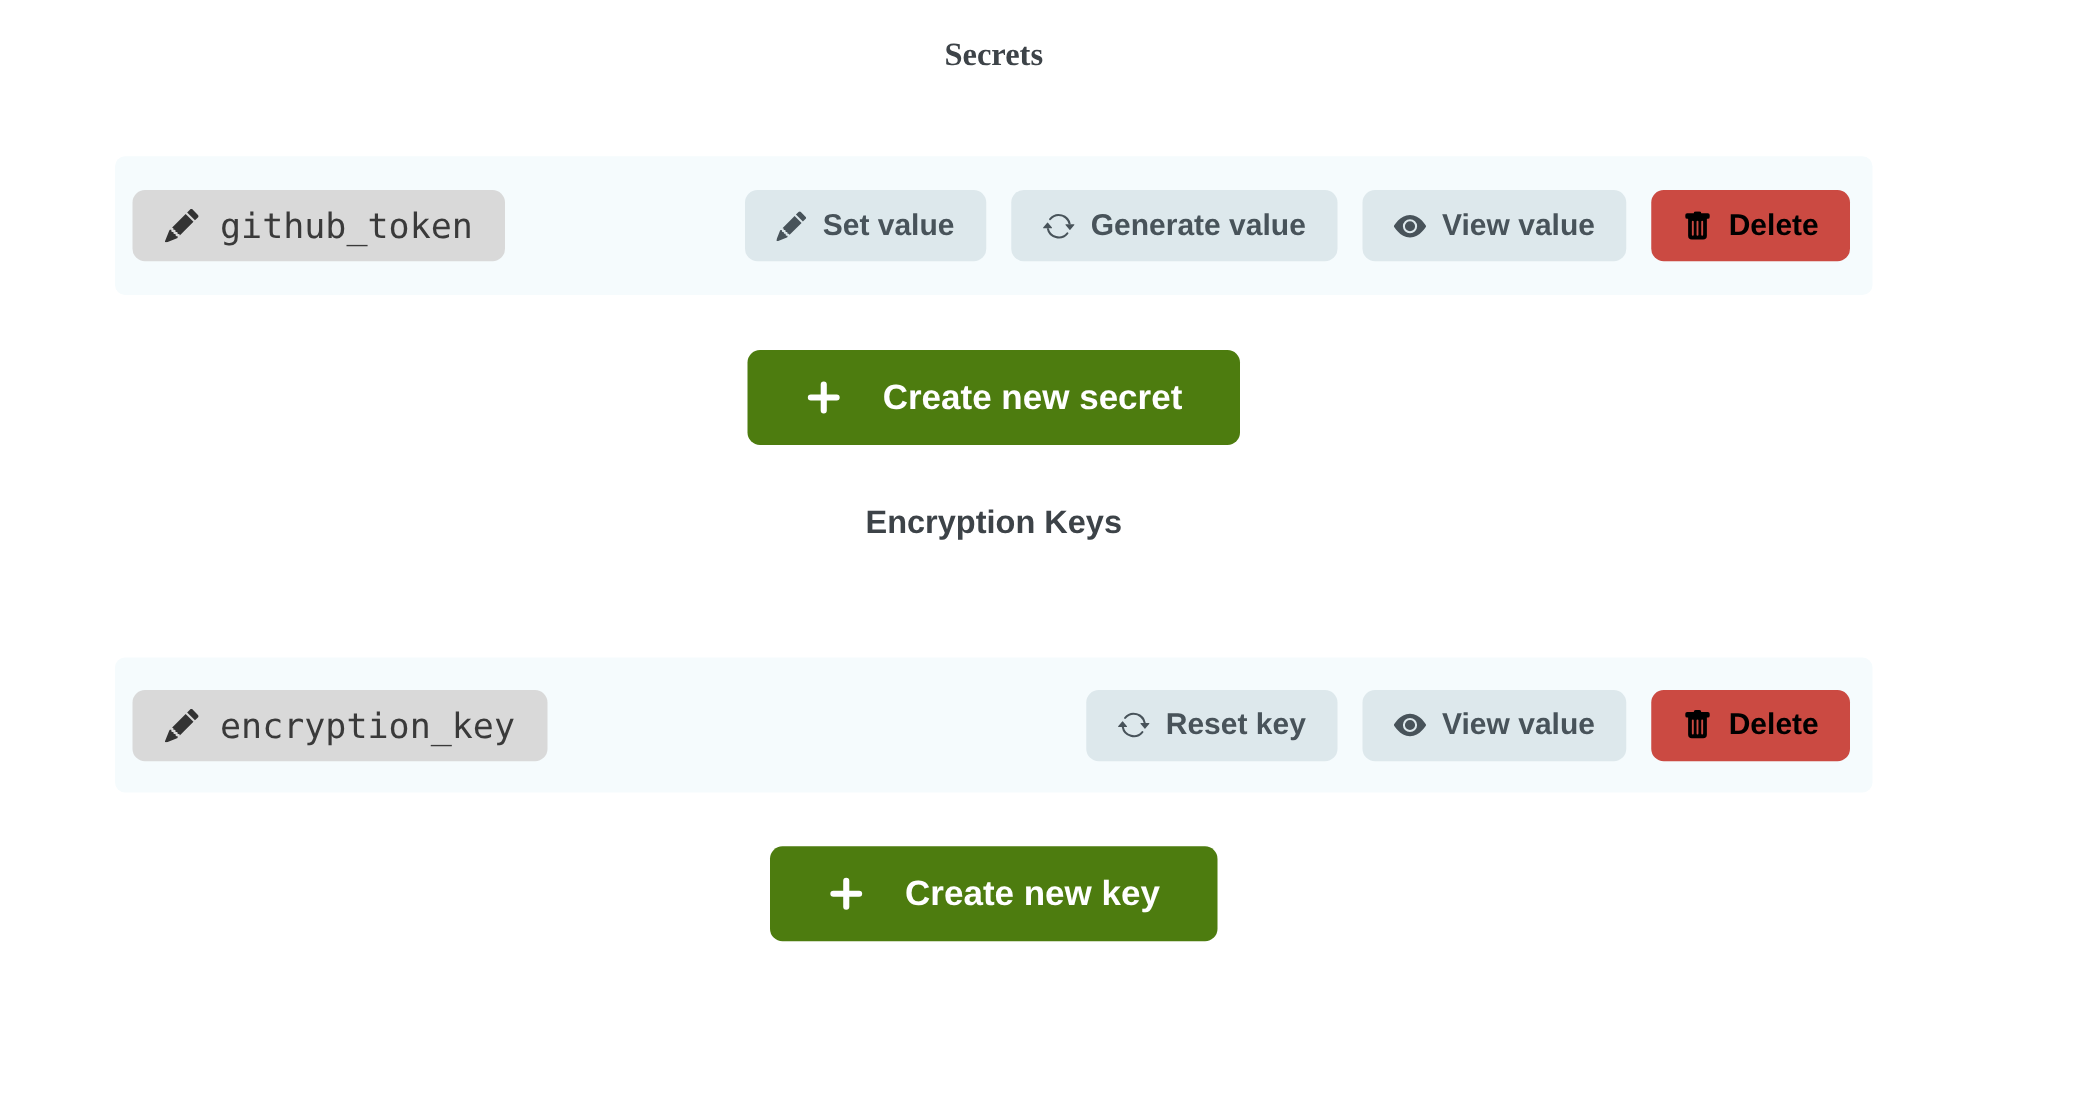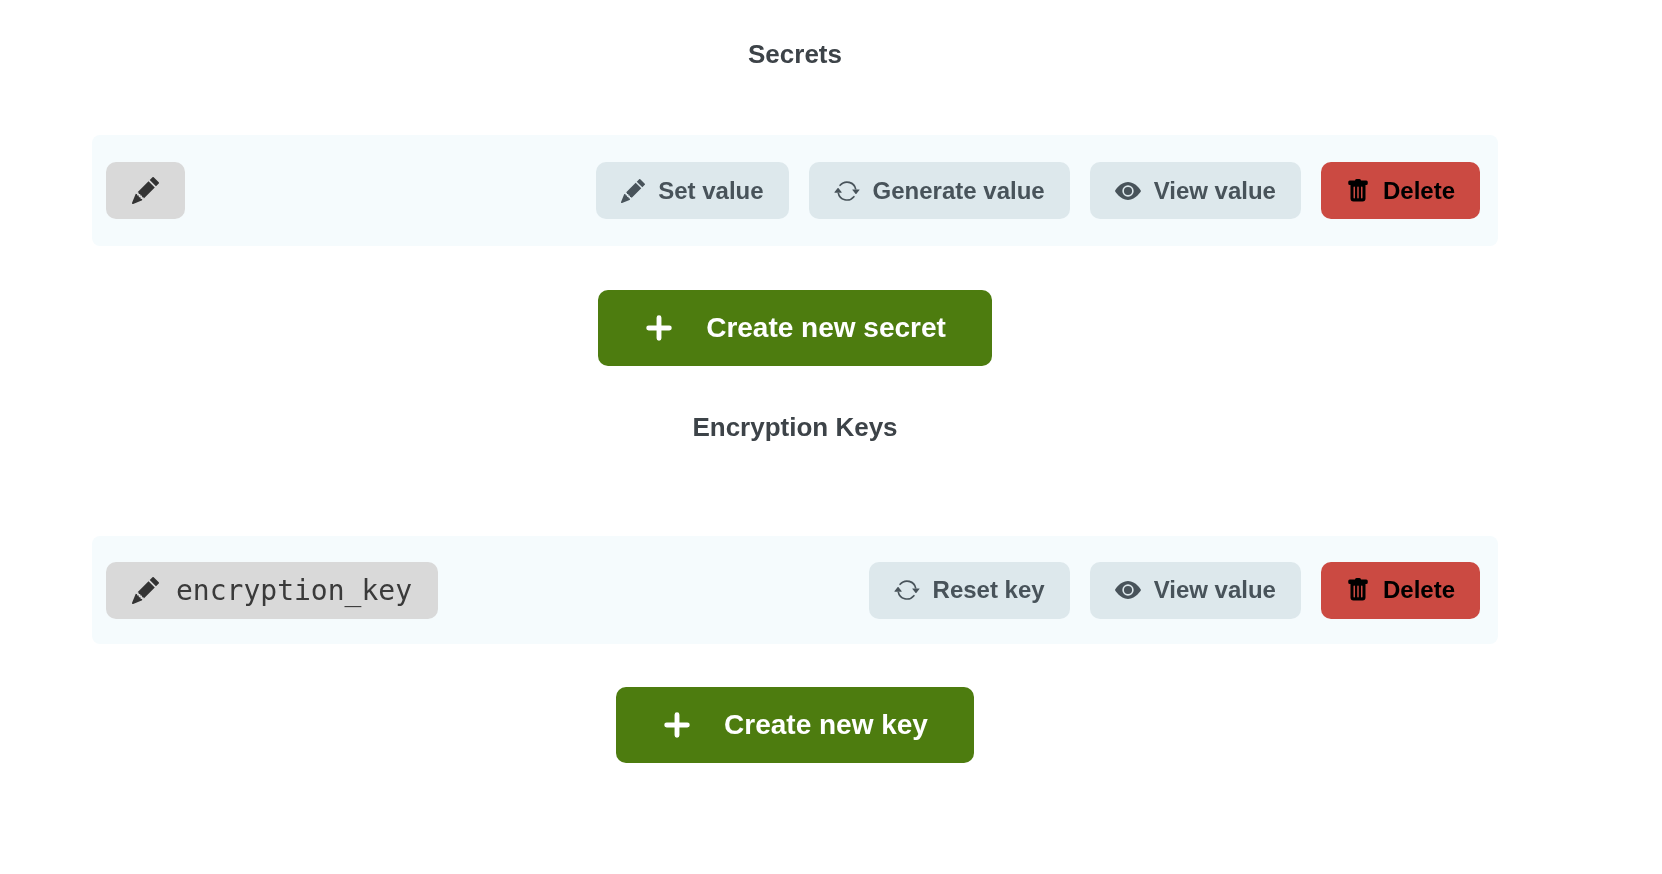--- a/index.html
+++ b/index.html
@@ -16,21 +16,21 @@
     width: 1406px;
   }
   .section-heading {
     text-align: center;
     font-size: 26px;
     font-weight: bold;
     color: #3d4348;
     margin: 0;
     line-height: 28px;
   }
-  #secrets-heading { padding-top: 40px; }
+  #secrets-heading { padding-top: 30px; font-family: Liberation Serif, serif; }
   #keys-heading { margin-top: 47px; }
 
   .item-row {
     margin-top: 67px;
     height: 111px;
     background: #f5fbfd;
     border-radius: 8px;
     display: flex;
     align-items: center;
     justify-content: space-between;
@@ -133,20 +133,21 @@
 
   <h2 class="section-heading" id="secrets-heading">Secrets</h2>
 
   <div class="item-row" id="secrets-row">
     <div class="name-pill">
       <span class="icon">
         <svg width="27" height="27" fill="currentColor">
             <use href="#i-pencil"></use>
           </svg>
       </span>
+      <span class="mono">github_token</span>
     </div>
     <div class="actions">
       <button class="action-btn">
         <span class="icon">
           <svg width="24" height="24" fill="currentColor">
               <use href="#i-pencil"></use>
             </svg>
         </span>
         <span>Set value</span>
       </button>

